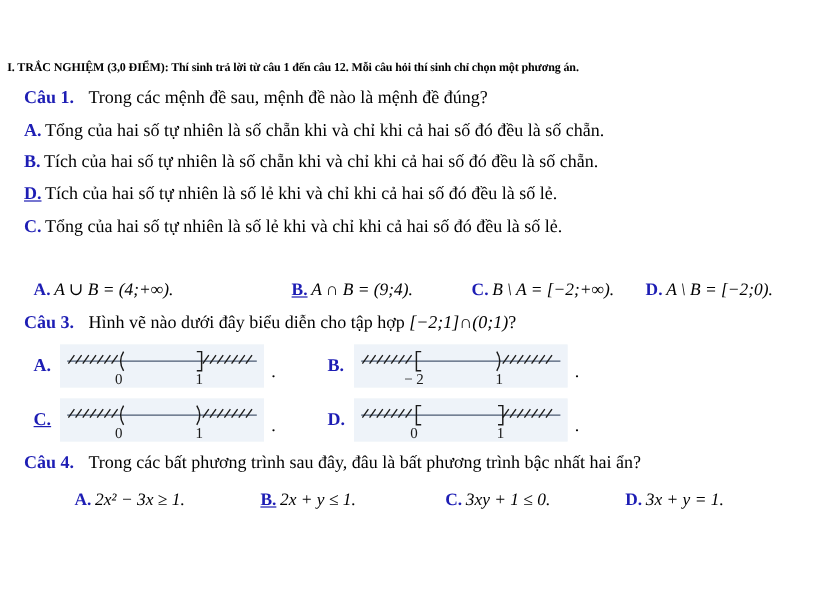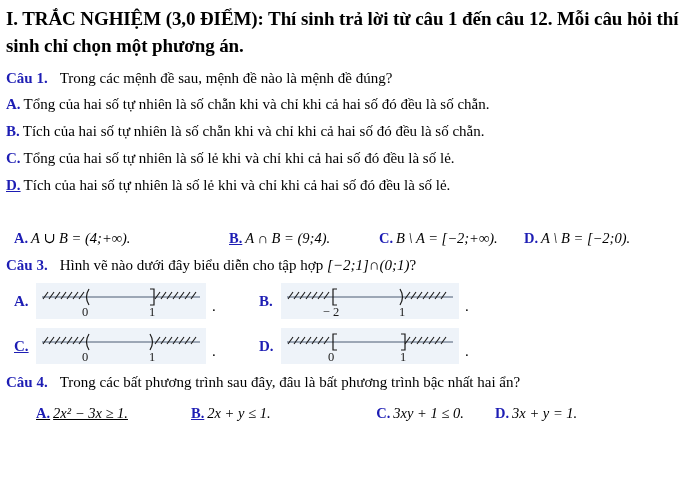--- a/index.html
+++ b/index.html
@@ -19,29 +19,30 @@
     width: 695px;
     height: 495px;
     position: relative;
     padding: 0;
     box-sizing: border-box;
   }
 
   
   .exam-header {
     font-weight: bold;
-    font-size: 19px;
+    font-size: 10px;
     line-height: 1.42;
     padding: 6px 16px 0 6px;
     letter-spacing: -0.1px;
+    margin-top: 44px;
   }
 
   
   .question {
-    padding: 0 6px;
+    padding: 0 20px;
     margin-top: 9px;
   }
   .q-head {
     font-size: 15px;
     line-height: 1.3;
     white-space: nowrap;
   }
   .q-label {
     color: #1d1db4;
     font-weight: bold;
@@ -70,23 +71,23 @@
     display: flex;
     align-items: baseline;
     font-size: 14.5px;
     white-space: nowrap;
   }
   .opts-row .opt-item { display: inline-block; }
   .opts-row.q2 .opt-item:nth-child(1) { margin-left: 8px; width: 215px; margin-top: 24px; }
   .opts-row.q2 .opt-item:nth-child(2) { width: 150px; }
   .opts-row.q2 .opt-item:nth-child(3) { width: 145px; }
   .opts-row.q4 { margin-top: 12px; }
-  .opts-row.q4 .opt-item:nth-child(1) { margin-left: 30px; width: 155px; text-decoration: underline; }
+  .opts-row.q4 .opt-item:nth-child(1) { margin-left: 42px; width: 155px; }
   .opts-row.q4 .opt-item:nth-child(2) { width: 154px; }
-  .opts-row.q4 .opt-item:nth-child(3) { width: 150px; text-align: center; }
+  .opts-row.q4 .opt-item:nth-child(3) { width: 150px; }
 
   
   .mathv {
     font-family: "Liberation Serif", "DejaVu Serif", serif;
     font-style: italic;
     letter-spacing: 0;
   }
 
   
   .fig-grid {
@@ -138,24 +139,24 @@
       <span class="q-label">Câu 1.</span><span class="q-text">Trong các mệnh đề sau, mệnh đề nào là mệnh đề đúng?</span>
     </div>
     <div class="opts-stacked">
       <div class="opt-line">
         <span class="opt-key">A.</span><span>Tổng của hai số tự nhiên là số chẵn khi và chỉ khi cả hai số đó đều là số chẵn.</span>
       </div>
       <div class="opt-line">
         <span class="opt-key">B.</span><span>Tích của hai số tự nhiên là số chẵn khi và chỉ khi cả hai số đó đều là số chẵn.</span>
       </div>
       <div class="opt-line">
+        <span class="opt-key correct">D.</span><span>Tích của hai số tự nhiên là số lẻ khi và chỉ khi cả hai số đó đều là số lẻ.</span>
+      </div>
+      <div class="opt-line">
         <span class="opt-key">C.</span><span>Tổng của hai số tự nhiên là số lẻ khi và chỉ khi cả hai số đó đều là số lẻ.</span>
-      </div>
-      <div class="opt-line">
-        <span class="opt-key correct">D.</span><span>Tích của hai số tự nhiên là số lẻ khi và chỉ khi cả hai số đó đều là số lẻ.</span>
       </div>
     </div>
   </div>
 
   <div class="question">
     <div class="opts-row q2">
       <span class="opt-item">
         <span class="opt-key">A.</span><span class="mathv">A ∪ B = (4;+∞).</span>
       </span>
       <span class="opt-item">

